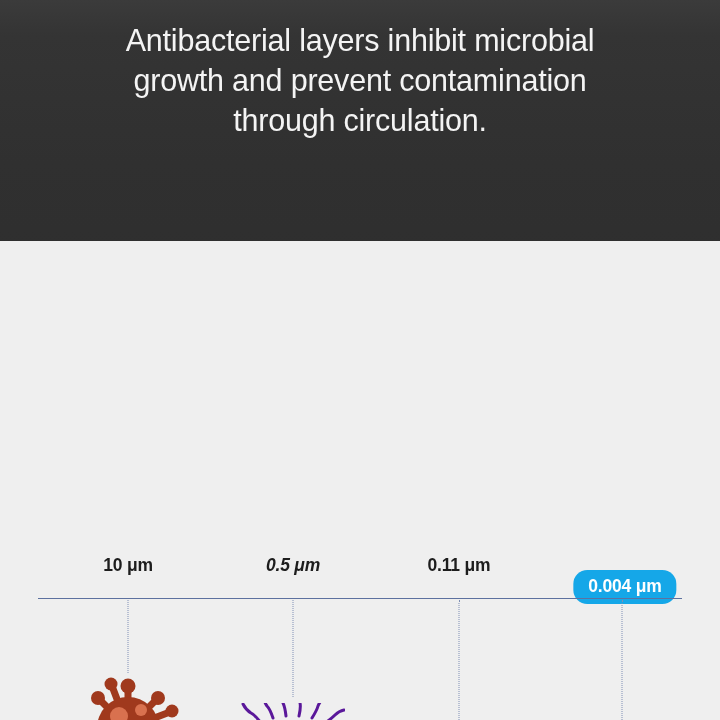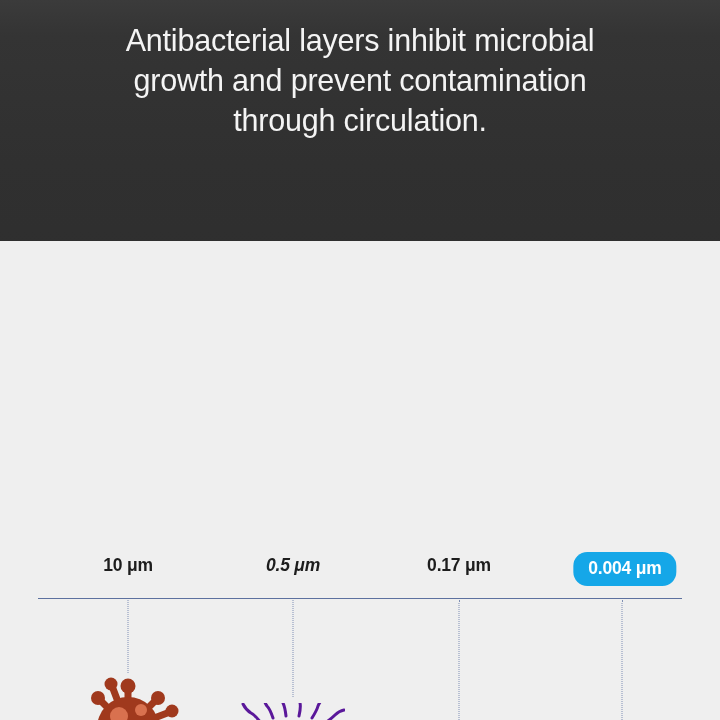--- a/index.html
+++ b/index.html
@@ -80,23 +80,23 @@
 growth and prevent contamination
 through circulation.</div>
 </div>
 
 <div id="body">
 
   <div class="size-label" style="left:128px;">10 μm</div>
 
   <div class="size-label" style="left:293px;font-style:italic;">0.5 μm</div>
 
-  <div class="size-label" style="left:459px;">0.17 μm</div>
+  <div class="size-label" style="left:459px;">0.11 μm</div>
 
-  <div class="size-label badge" style="left:625px;">0.004 μm</div>
+  <div class="size-label badge" style="left:625px;margin-top:18px;">0.004 μm</div>
 
   <div id="axis-rule"></div>
 
   <div class="leader" style="left:128px; height:73px;"></div>
   <div class="leader" style="left:293px; height:97px;"></div>
   <div class="leader" style="left:459px; height:120px;"></div>
   <div class="leader" style="left:622px; height:128px;"></div>
 
   <svg class="organism" style="left:128px; top:487px;" width="108" height="108" viewBox="0 0 108 108">
     <g fill="#a0391d">

